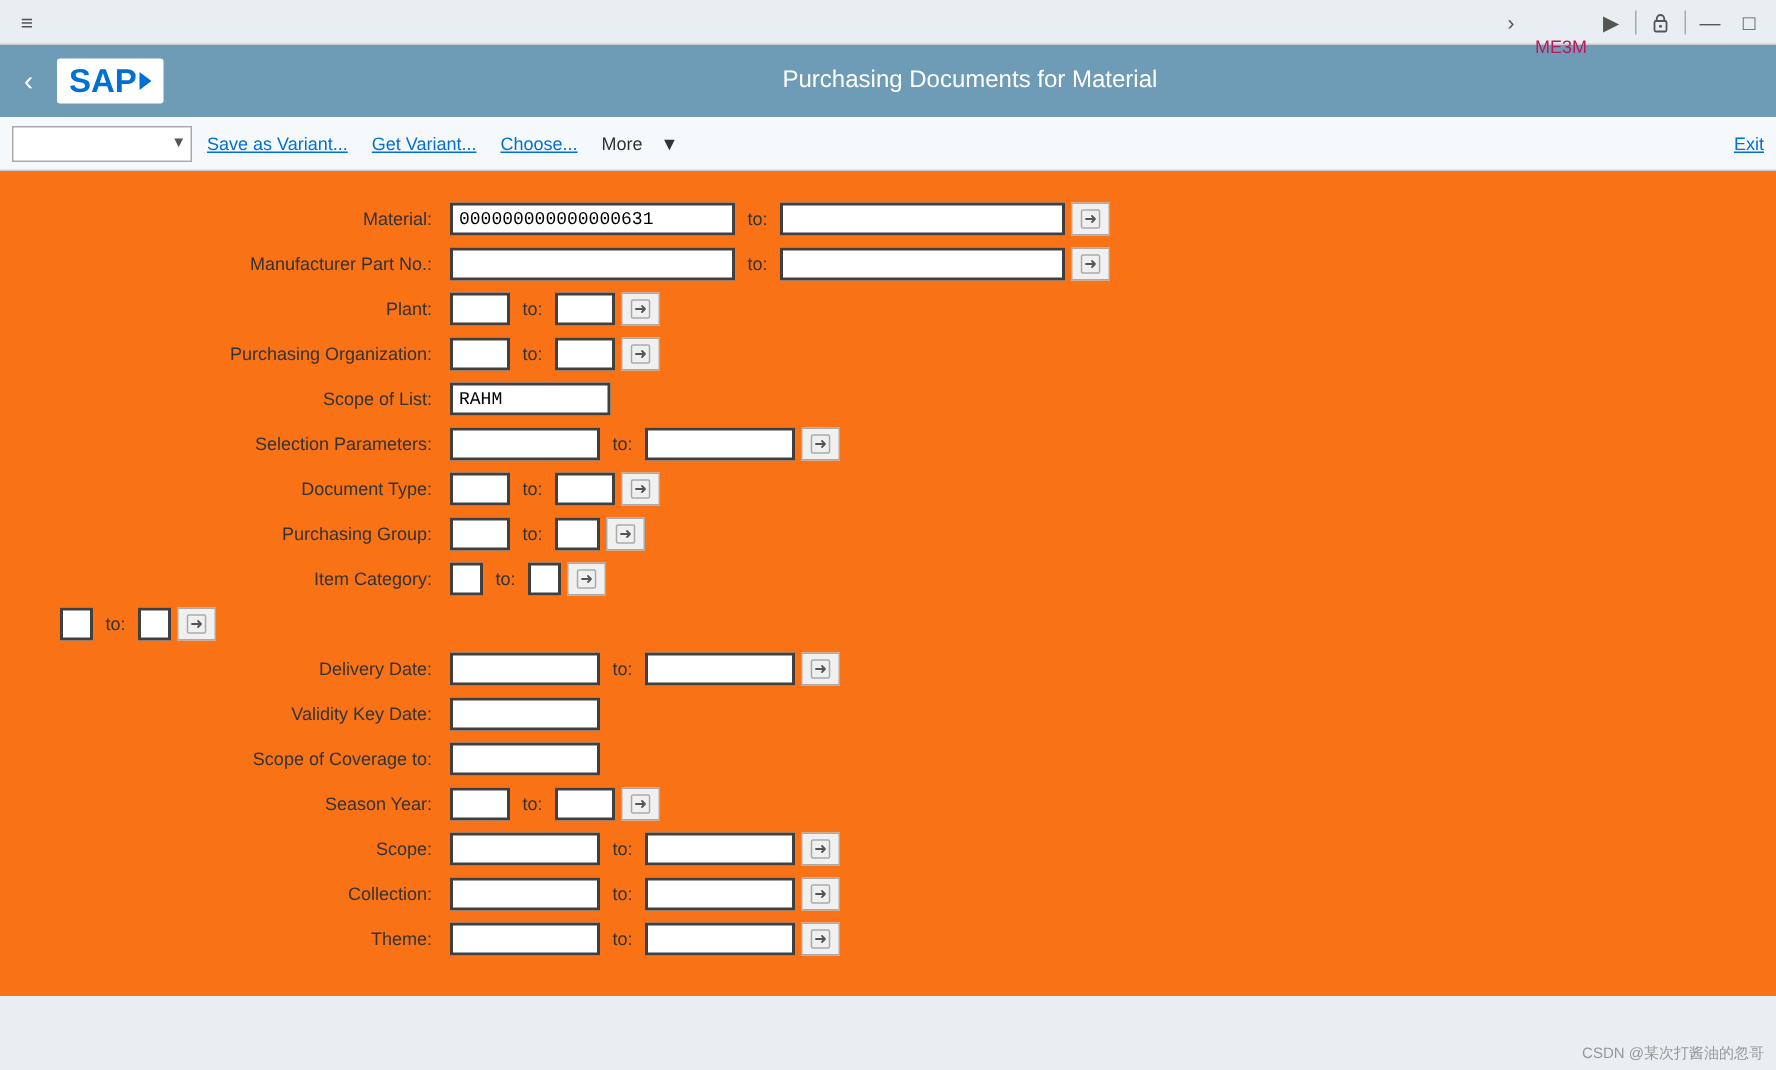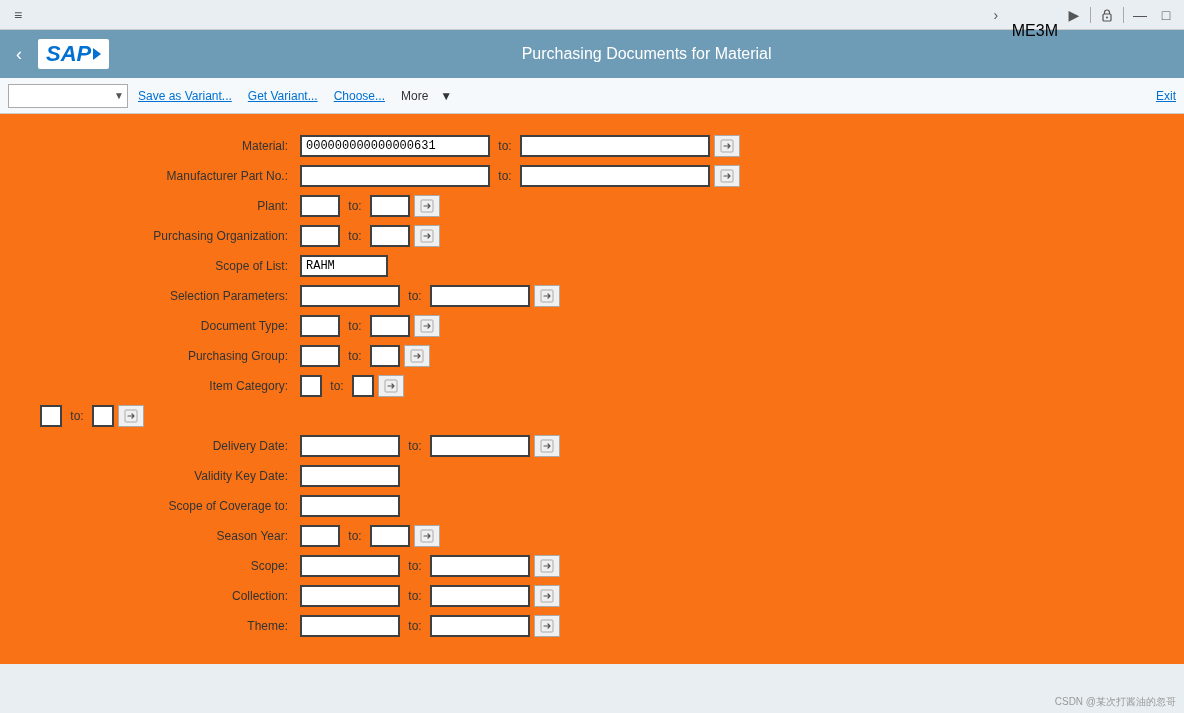--- a/index.html
+++ b/index.html
@@ -36,22 +36,22 @@
       cursor: pointer;
       color: #555;
       font-size: 14px;
     }
     .top-bar-icons {
       display: flex;
       align-items: center;
       gap: 6px;
     }
     .top-bar-text {
-      font-size: 16px;
-      color: #000000;
+      font-size: 12px;
+      color: #be185d;
       margin-top: 32px;
     }
     .top-bar-divider {
       width: 1px;
       height: 16px;
       background: #aaa;
     }
 
     
     .header {
@@ -73,21 +73,20 @@
       padding: 4px 8px;
       border-radius: 2px;
       display: flex;
       align-items: center;
       justify-content: center;
     }
     .sap-logo-text {
       font-size: 22px;
       font-weight: bold;
       color: #0070d2;
-      font-style: italic;
       line-height: 1;
     }
     .sap-logo-triangle {
       width: 0;
       height: 0;
       border-left: 8px solid #0070d2;
       border-top: 6px solid transparent;
       border-bottom: 6px solid transparent;
       margin-left: 2px;
     }
@@ -319,21 +318,21 @@
         <input type="text" class="form-input" style="width: 40px;">
         <button class="select-btn">
           <svg width="14" height="14" viewBox="0 0 14 14">
             <rect x="1" y="1" width="12" height="12" rx="1" fill="#f0f0f0" stroke="#aaa"></rect>
             <path d="M4 7h6M8 5l2 2-2 2" stroke="#555" stroke-width="1.2" stroke-linecap="round" stroke-linejoin="round" fill="none"></path>
           </svg>
         </button>
       </div>
       <div class="form-row">
         <div class="form-label">Scope of List:</div>
-        <input type="text" class="form-input" value="RAHM" style="width: 88px;">
+        <input type="text" class="form-input" value="RAHM" style="width: 107px;">
       </div>
       <div class="form-row">
         <div class="form-label">Selection Parameters:</div>
         <input type="text" class="form-input" style="width: 100px;">
         <span class="to-label">to:</span>
         <input type="text" class="form-input" style="width: 100px;">
         <button class="select-btn">
           <svg width="14" height="14" viewBox="0 0 14 14">
             <rect x="1" y="1" width="12" height="12" rx="1" fill="#f0f0f0" stroke="#aaa"></rect>
             <path d="M4 7h6M8 5l2 2-2 2" stroke="#555" stroke-width="1.2" stroke-linecap="round" stroke-linejoin="round" fill="none"></path>

